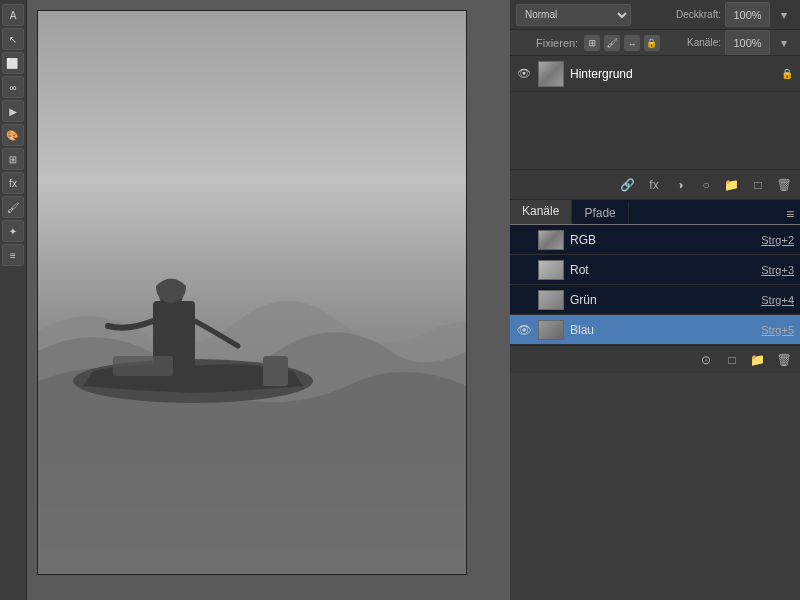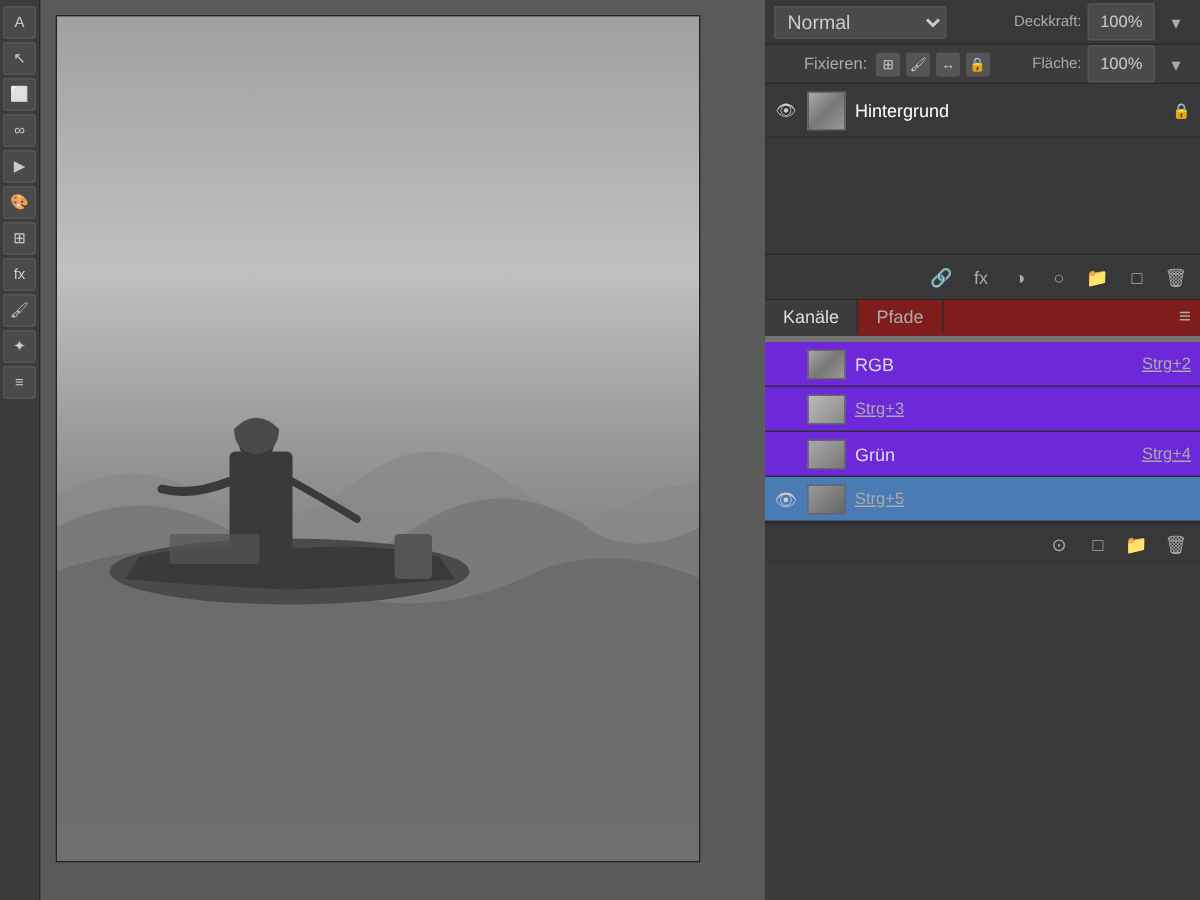--- a/index.html
+++ b/index.html
@@ -81,21 +81,21 @@
       display: flex;
       align-items: center;
       padding: 0 6px;
       gap: 8px;
       border-bottom: 1px solid #2a2a2a;
     }
     .blend-mode-select {
       background: #4a4a4a;
       border: 1px solid #555;
       color: #ccc;
-      font-size: 13px;
+      font-size: 10px;
       height: 22px;
       padding: 0 4px;
       width: 115px;
       border-radius: 2px;
     }
     .opacity-section {
       display: flex;
       align-items: center;
       gap: 4px;
       margin-left: auto;
@@ -218,23 +218,23 @@
       display: flex;
       align-items: center;
       justify-content: center;
       cursor: pointer;
       color: #aaa;
       font-size: 12px;
       border-radius: 2px;
     }
     .panel-tabs {
       display: flex;
-      background: #7f1d1d;
-      border-bottom: 4px solid #737373;
-      align-items: flex-start;
+      background: #0f172a;
+      border-bottom: 1px solid #737373;
+      align-items: flex-end;
     }
     .panel-tab {
       padding: 4px 12px;
       font-size: 12px;
       cursor: pointer;
       color: #aaa;
       border-right: 1px solid #2a2a2a;
     }
     .panel-tab.active {
       color: #ddd;
@@ -247,21 +247,21 @@
       height: 20px;
       display: flex;
       align-items: center;
       justify-content: center;
       cursor: pointer;
       color: #aaa;
       font-size: 14px;
     }
 
     .channel-list {
-      background: #6d28d9;
+      background: #0f172a;
     }
     .channel-item {
       height: 30px;
       display: flex;
       align-items: center;
       padding: 0 6px;
       gap: 6px;
       border-bottom: 1px solid #2f2f2f;
       cursor: pointer;
     }
@@ -441,21 +441,21 @@
 
       <div class="fix-row">
         <span class="fix-label">Fixieren:</span>
         <div class="fix-icons">
           <div class="fix-icon">⊞</div>
           <div class="fix-icon">🖌</div>
           <div class="fix-icon">↔</div>
           <div class="fix-icon">🔒</div>
         </div>
         <div class="flaeche-section">
-          <span class="opacity-label">Fläche:</span>
+          <span class="opacity-label">Kanäle:</span>
           <input class="opacity-input" type="text" value="100%" style="">
           <div class="bottom-icon-btn">▾</div>
         </div>
       </div>
 
       <div class="layer-list">
         <div class="layer-item">
           <div class="eye-icon">👁</div>
           <div class="layer-thumb">
             <div class="layer-thumb-inner"></div>
@@ -493,37 +493,39 @@
           </div>
           <span class="channel-name">RGB</span>
           <span class="channel-shortcut">Strg+2</span>
         </div>
 
         <div class="channel-item">
           <div class="channel-eye"></div>
           <div class="channel-thumb">
             <div class="channel-thumb-r"></div>
           </div>
+          <span class="channel-name">Rot</span>
           <span class="channel-shortcut">Strg+3</span>
         </div>
 
         <div class="channel-item">
           <div class="channel-eye"></div>
           <div class="channel-thumb">
             <div class="channel-thumb-g"></div>
           </div>
           <span class="channel-name">Grün</span>
           <span class="channel-shortcut">Strg+4</span>
         </div>
 
         <div class="channel-item active">
           <div class="channel-eye">👁</div>
           <div class="channel-thumb">
             <div class="channel-thumb-b"></div>
           </div>
+          <span class="channel-name">Blau</span>
           <span class="channel-shortcut">Strg+5</span>
         </div>
       </div>
 
       <div class="channels-bottom">
         <div class="bottom-icon-btn">⊙</div>
         <div class="bottom-icon-btn">□</div>
         <div class="bottom-icon-btn">📁</div>
         <div class="bottom-icon-btn">🗑</div>
       </div>

